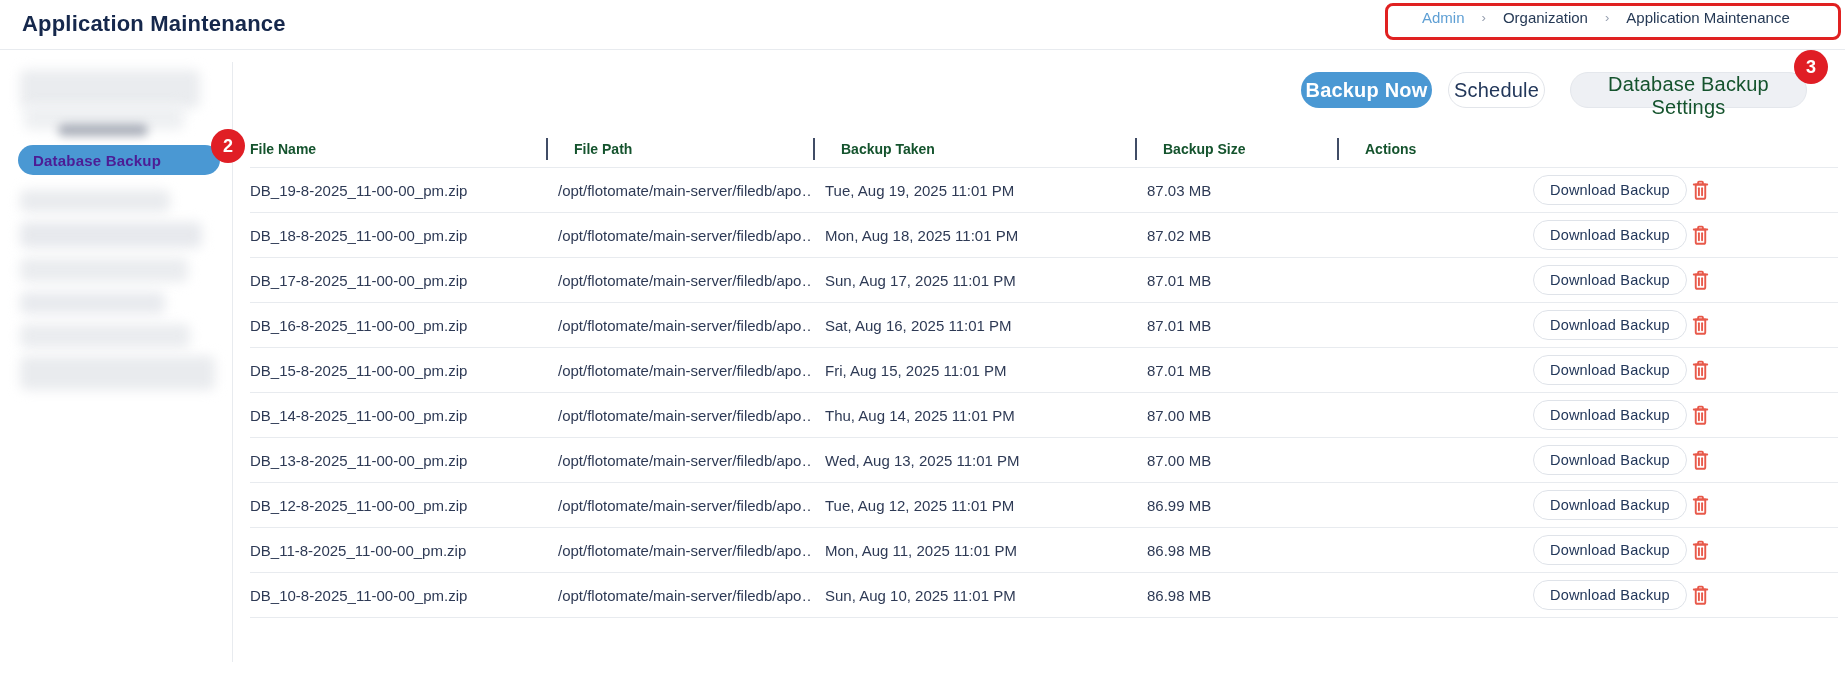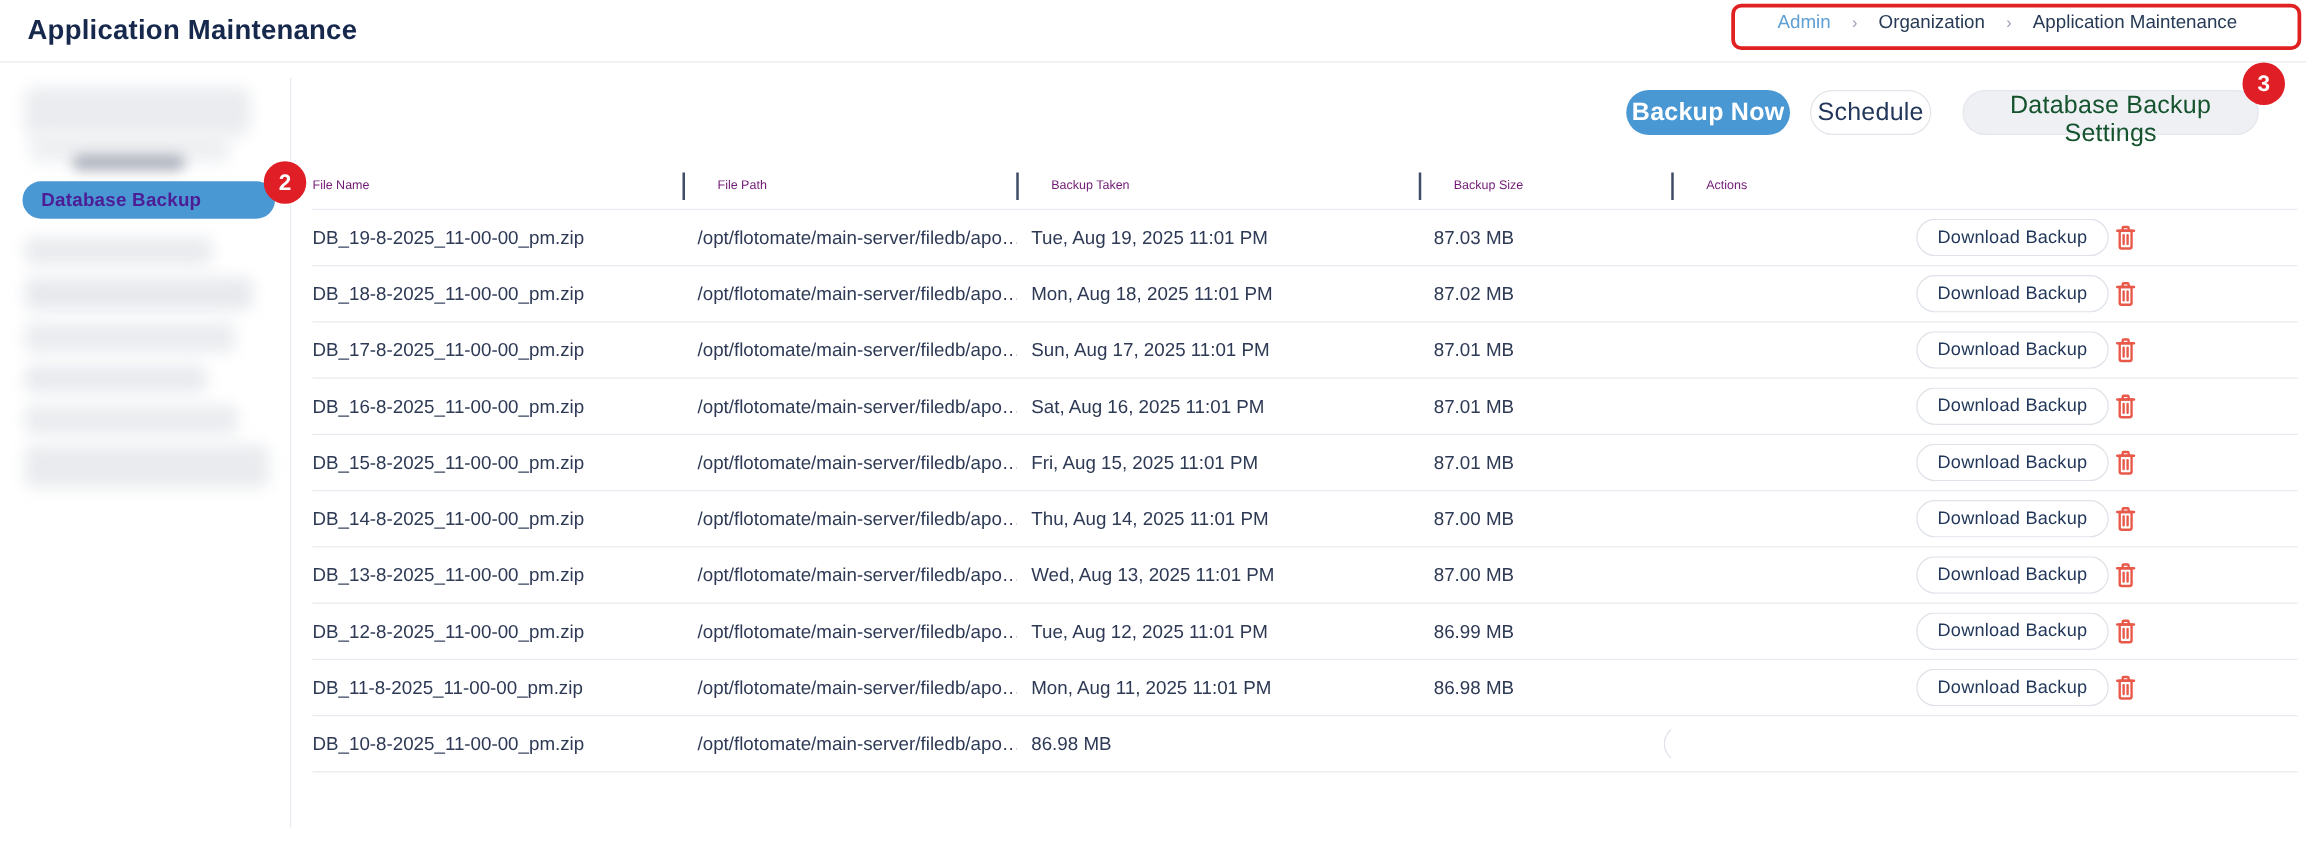--- a/index.html
+++ b/index.html
@@ -35,21 +35,21 @@
   .badge-3{left:1794px;top:50px;}
 
   
   .btn{font-family:inherit;font-size:20px;border-radius:18px;cursor:pointer;letter-spacing:.2px;}
   .btn-primary{position:absolute;left:1301px;top:72px;width:131px;height:36px;background:var(--primary-blue);border:none;color:#fff;font-weight:600;}
   .btn-outline{position:absolute;left:1448px;top:72px;width:97px;height:36px;background:#fff;border:1px solid #e2e5ea;color:#22375a;}
   .btn-gray{position:absolute;left:1570px;top:72px;width:237px;height:36px;background:#eef0f4;border:1px solid #e4e7ec;color:#14532d;}
 
   
   .table{position:absolute;left:250px;top:130px;width:1588px;}
-  .thead{display:grid;grid-template-columns:296px 267px 322px 202px 1fr;height:38px;align-items:center;border-bottom:1px solid var(--line);font-weight:400;font-size:10px;color:#701a75;}
+  .thead{display:grid;grid-template-columns:296px 267px 322px 202px 1fr;height:38px;align-items:center;border-bottom:1px solid var(--line);font-weight:700;font-size:14px;color:#14532d;}
   .th{position:relative;height:100%;display:flex;align-items:center;}
   .th + .th{padding-left:28px;}
   .th + .th::before{content:"";position:absolute;left:0;top:8px;width:2px;height:22px;background:#404c66;}
   .trow{display:grid;grid-template-columns:296px 267px 322px 202px 1fr;height:45px;align-items:center;border-bottom:1px solid var(--line);font-size:15px;color:#2e3a55;}
   .c{overflow:hidden;white-space:nowrap;}
   .c + .c{padding-left:12px;}
   .c-actions{display:flex;align-items:center;gap:4px;padding-left:196px !important;}
   .btn-pill{height:30px;padding:0 16px;background:#fff;border:1px solid #dfe3e9;border-radius:15px;color:#22375a;font-size:14.5px;}
   .trash{display:inline-flex;align-items:center;cursor:pointer;line-height:0;}
 </style>
@@ -270,20 +270,21 @@
             <line x1="10" y1="10" x2="10" y2="19"></line>
             <line x1="14" y1="10" x2="14" y2="19"></line>
           </svg>
         </span>
       </div>
     </div>
 
     <div class="trow">
       <div class="c">DB_10-8-2025_11-00-00_pm.zip</div>
       <div class="c">/opt/flotomate/main-server/filedb/apo…</div>
+      <div class="c">Sun, Aug 10, 2025 11:01 PM</div>
       <div class="c">86.98 MB</div>
       <div class="c c-actions">
         <button class="btn btn-pill">Download Backup</button>
         <span class="trash">
           <svg width="19" height="21" viewBox="0 0 24 26" fill="none" stroke="#e8594a" stroke-width="2.4" stroke-linecap="round" stroke-linejoin="round">
             <path d="M9 5 V2.8 a1 1 0 0 1 1-1 h4 a1 1 0 0 1 1 1 V5"></path>
             <line x1="3.5" y1="5.5" x2="20.5" y2="5.5"></line>
             <path d="M6 5.5 h12 v16 a2 2 0 0 1 -2 2 h-8 a2 2 0 0 1 -2 -2 z"></path>
             <line x1="10" y1="10" x2="10" y2="19"></line>
             <line x1="14" y1="10" x2="14" y2="19"></line>

